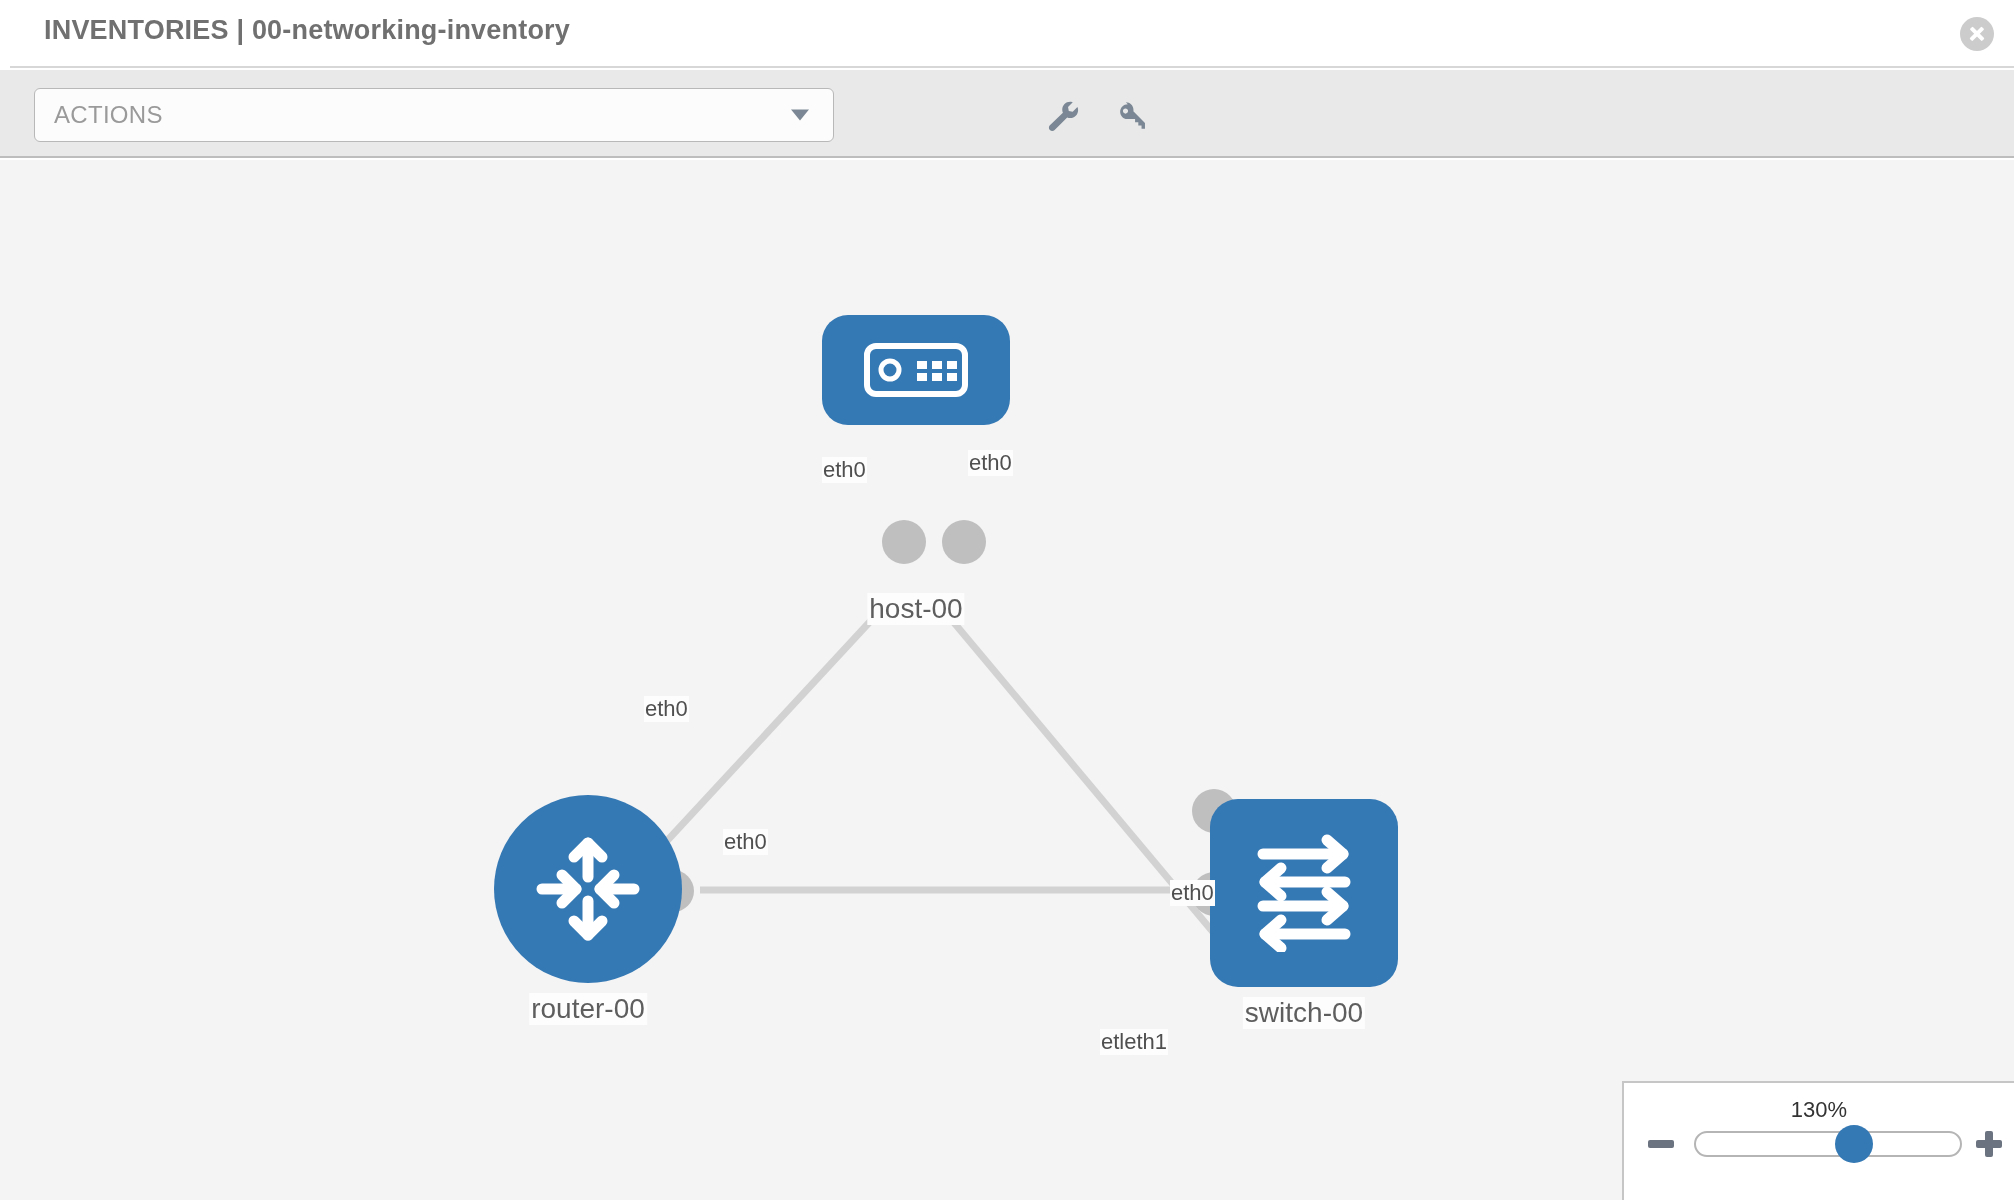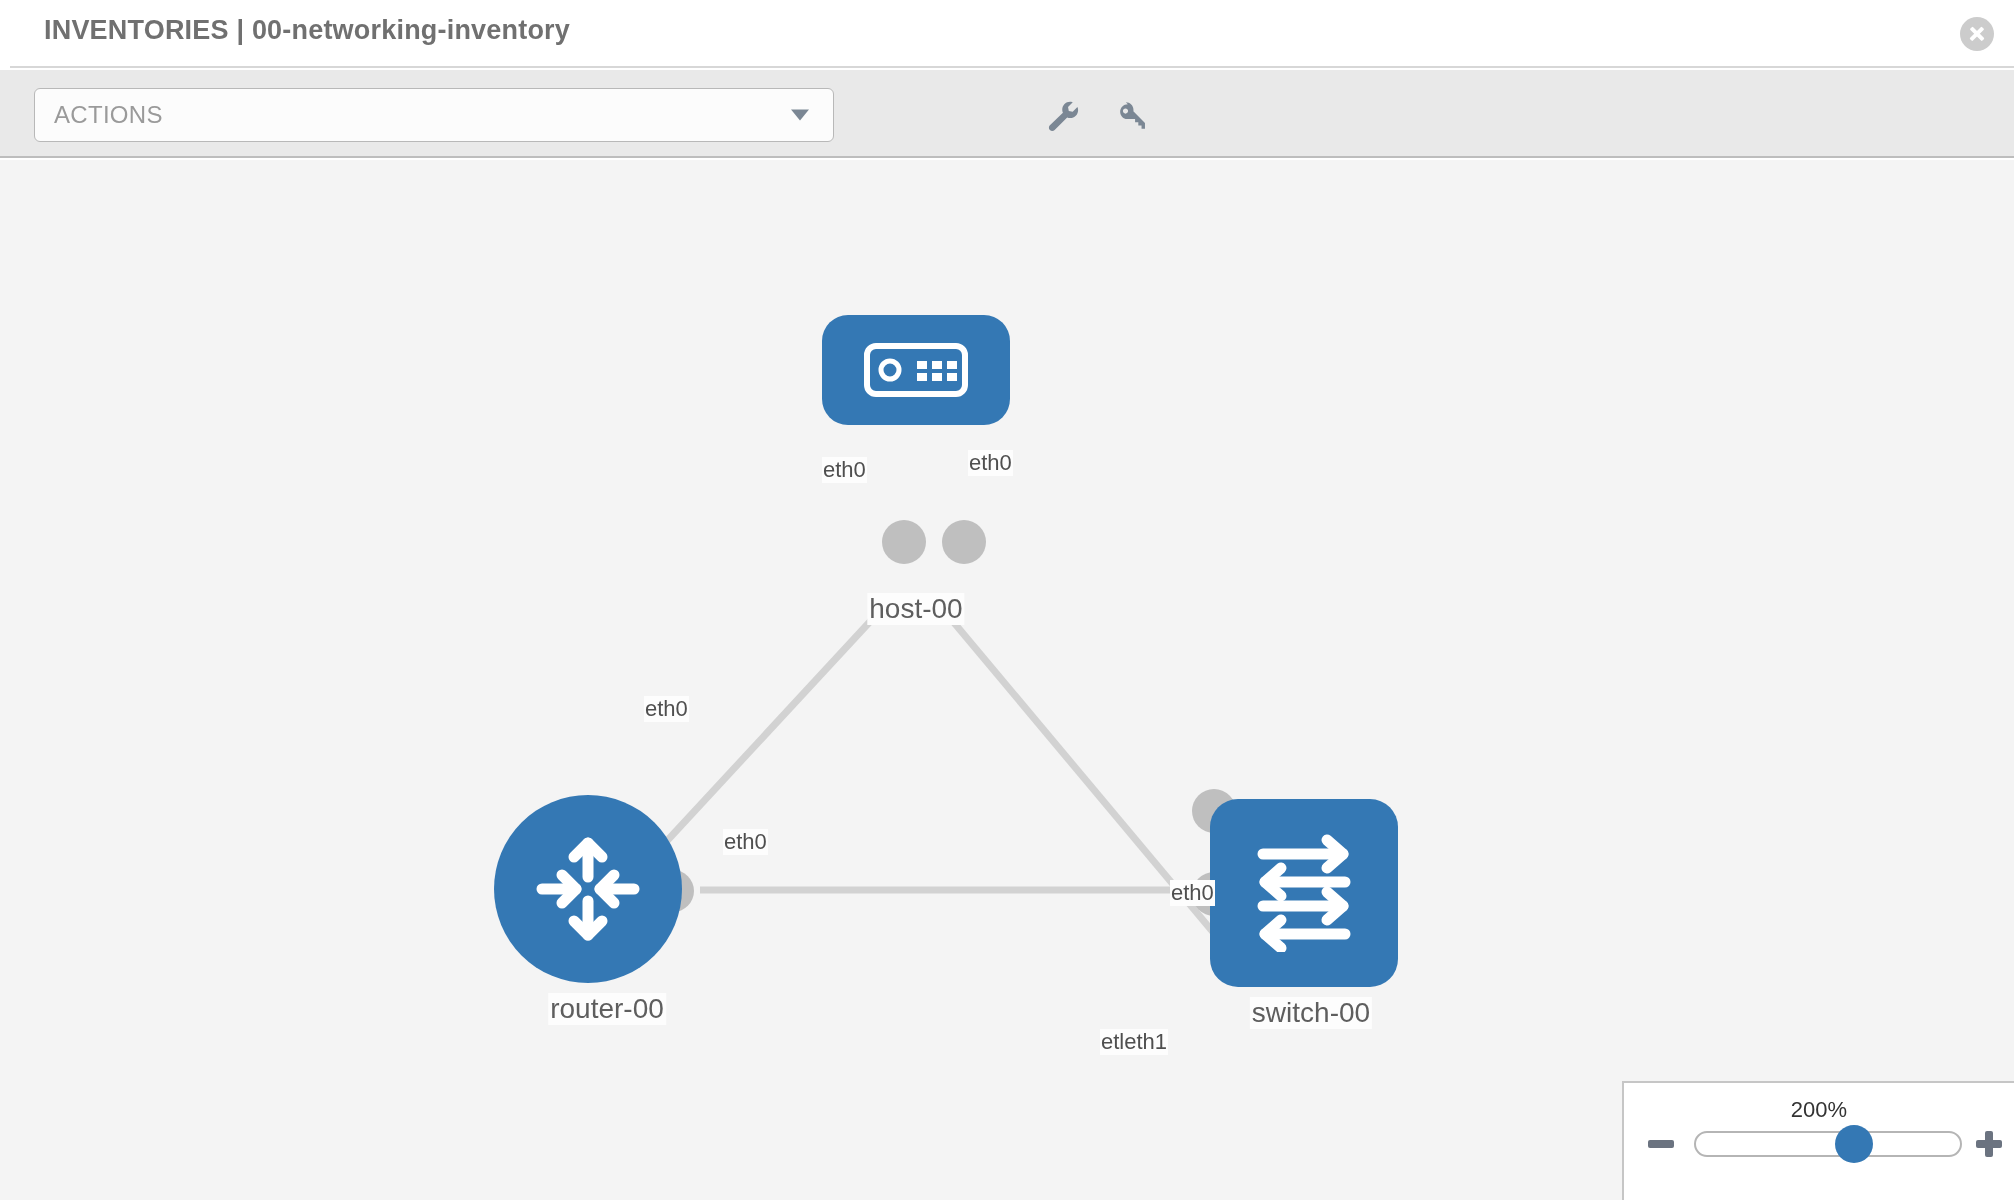--- a/index.html
+++ b/index.html
@@ -228,21 +228,21 @@
           <polyline points="40,22 54,8 68,22"></polyline>
           <line x1="54" y1="100" x2="54" y2="66"></line>
           <polyline points="40,86 54,100 68,86"></polyline>
           <line x1="8" y1="54" x2="42" y2="54"></line>
           <polyline points="28,40 42,54 28,68"></polyline>
           <line x1="100" y1="54" x2="66" y2="54"></line>
           <polyline points="80,40 66,54 80,68"></polyline>
         </g>
       </svg>
     </div>
-    <div class="node-label" style="left:94px; top:198px;margin-left:19px;">router-00</div>
+    <div class="node-label" style="left:94px; top:198px;">router-00</div>
   </div>
 
   <div class="edge-label" style="left:644px; top:536px;">eth0</div>
   <div class="edge-label" style="left:723px; top:669px;">eth0</div>
 
   <div class="node" id="node-switch" style="left:1210px; top:639px;">
     <div class="port" style="left:-18px; top:-10px; width:44px; height:44px;"></div>
     <div class="port" style="left:-18px; top:73px; width:44px; height:44px;"></div>
     <div class="node-shape" style="width:188px; height:188px; border-radius:28px;">
       <svg width="118" height="118" viewBox="0 0 118 118" aria-hidden="true">
@@ -251,28 +251,28 @@
           <polyline points="82,6 98,20 82,34"></polyline>
           <line x1="100" y1="48" x2="20" y2="48"></line>
           <polyline points="36,34 20,48 36,62"></polyline>
           <line x1="18" y1="72" x2="98" y2="72"></line>
           <polyline points="82,58 98,72 82,86"></polyline>
           <line x1="100" y1="100" x2="20" y2="100"></line>
           <polyline points="36,86 20,100 36,114"></polyline>
         </g>
       </svg>
     </div>
-    <div class="node-label" style="left:94px; top:198px;margin-left:7px;">switch-00</div>
+    <div class="node-label" style="left:94px; top:198px;">switch-00</div>
   </div>
 
   <div class="edge-label" style="left:1170px; top:720px;">eth0</div>
   <div class="edge-label" style="left:1100px; top:869px;">etleth1</div>
 
 </div>
 
 <div id="zoom-panel">
-  <div id="zoom-level">200%</div>
+  <div id="zoom-level">130%</div>
   <div id="zoom-minus"></div>
   <div id="zoom-slider">
     <div id="zoom-thumb" style="left: 60%;"></div>
   </div>
   <div id="zoom-plus"></div>
 </div>
 
 </body></html>

